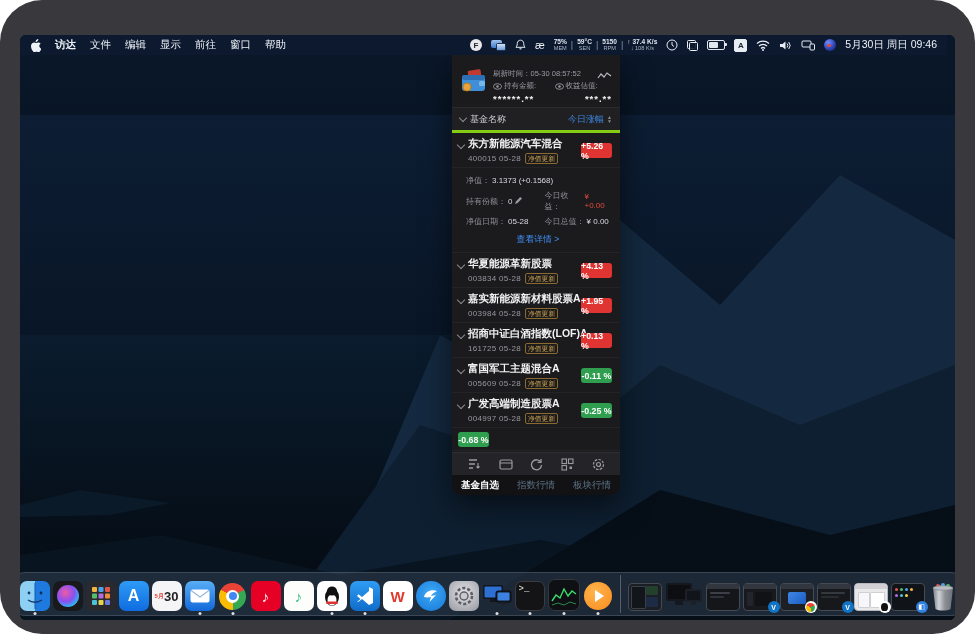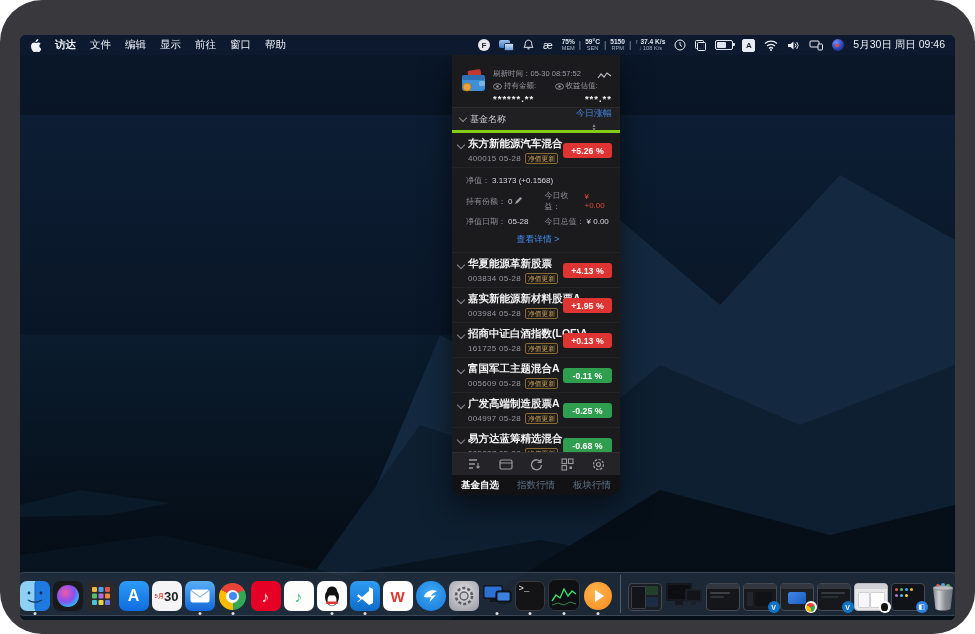--- a/index.html
+++ b/index.html
@@ -1,21 +1,21 @@
 <!DOCTYPE html>
 <html><head>
 <meta charset="utf-8">
 <style>
   html,body{margin:0;padding:0;background:#fff;font-family:"Liberation Sans","DejaVu Sans",sans-serif;}
   .stage{position:relative;width:975px;height:634px;overflow:hidden;background:#fff;}
   .frame{position:absolute;inset:0;background:#39393d;border-radius:42px;}
   .screen{position:absolute;left:20px;top:35px;width:935px;height:585px;border-radius:6px;overflow:hidden;background:#081221;}
   .wallpaper{position:absolute;inset:0;}
   
-  .menubar{position:absolute;left:0;top:0;right:0;height:20px;background:rgba(13,26,48,0.92);display:flex;align-items:center;justify-content:space-between;padding:0 10px;box-sizing:border-box;color:#eef2f8;font-size:10.5px;z-index:30;}
+  .menubar{position:absolute;left:0;top:0;right:8px;height:20px;background:rgba(13,26,48,0.92);display:flex;align-items:center;justify-content:space-between;padding:0 10px;box-sizing:border-box;color:#eef2f8;font-size:10.5px;z-index:30;}
   .mb-left{display:flex;align-items:center;gap:14px;}
   .mb-left .menu-item{cursor:default;}
   .mb-left .app-menu{font-weight:bold;}
   .mb-right{display:flex;align-items:center;gap:9px;}
   .mb-ic{display:inline-flex;align-items:center;justify-content:center;}
   .f-circle{width:12px;height:12px;border-radius:50%;background:#e8e8ec;color:#21262e;font-size:8px;font-weight:bold;display:flex;align-items:center;justify-content:center;}
   .mirror-ic{position:relative;width:15px;height:11px;}
   .mirror-ic .m1{position:absolute;left:0;top:0;width:11px;height:8px;border-radius:2px;background:linear-gradient(180deg,#9fc3ef,#3f79c9);}
   .mirror-ic .m2{position:absolute;right:0;bottom:0;width:8px;height:6px;border-radius:1.5px;background:linear-gradient(180deg,#cfe2f8,#6d9fdd);border:1px solid #22324a;}
   .stats{display:flex;align-items:center;gap:4px;font-size:6.3px;line-height:6.5px;color:#dfe6ef;text-align:center;}
@@ -38,32 +38,32 @@
   .p-head{display:flex;gap:6px;padding:14px 8px 3px 8px;align-items:flex-start;position:relative;}
   .p-head-right{flex:1;min-width:0;}
   .p-refresh{font-size:7.5px;color:#9a9aa2;margin-bottom:2px;}
   .p-lab-row{display:flex;gap:4px;font-size:7.5px;color:#9a9aa2;align-items:center;}
   .p-lab-row .grp{display:flex;align-items:center;gap:2px;flex:1;}
   .p-val-row{display:flex;font-size:9.5px;font-weight:bold;color:#f0f0f2;letter-spacing:1px;margin-top:2px;}
   .p-val-row .v1{flex:1;}
   .zigzag{position:absolute;right:8px;top:16px;}
   .col-head{display:flex;justify-content:space-between;align-items:center;height:22px;padding:0 8px;border-top:1px solid #2b2b2e;border-bottom:3px solid #84cc16;background:#202023;font-size:9px;color:#cfcfd4;}
   .col-left{display:flex;align-items:center;gap:4px;}
-  .col-right{display:flex;align-items:center;gap:3px;color:#3d85e0;flex-direction:column;}
+  .col-right{display:flex;align-items:center;gap:3px;color:#3d85e0;}
   .sort-arrows{display:flex;flex-direction:column;line-height:4px;font-size:5px;color:#8a8a90;}
   .chev{width:5px;height:5px;border-right:1.4px solid #8a8a90;border-bottom:1.4px solid #8a8a90;transform:rotate(45deg);display:inline-block;margin-top:-2px;}
   .fund-list{flex:1;overflow:hidden;}
   .fund-row{display:flex;align-items:center;justify-content:space-between;padding:4px 8px 3px 6px;border-bottom:1px solid #242427;cursor:default;}
   .fund-left{display:flex;align-items:flex-start;gap:4px;min-width:0;}
   .fund-left .chev{margin-top:5px;flex:none;}
   .fund-name{font-size:10.5px;font-weight:bold;color:#f2f2f4;white-space:nowrap;}
   .fund-meta{display:flex;align-items:center;gap:4px;margin-top:2px;}
   .fund-code{font-size:8px;color:#97979e;letter-spacing:0.3px;}
   .nv-badge{font-size:6.8px;color:#cfa44e;border:1px solid #8a6a2e;border-radius:2px;padding:0 2px;line-height:9px;}
-  .chg{width:49px;height:15px;border-radius:3px;display:flex;align-items:center;justify-content:center;font-size:8.8px;font-weight:bold;color:#fff;flex:none;}
+  .chg{width:31px;height:15px;border-radius:3px;display:flex;align-items:center;justify-content:center;font-size:8.8px;font-weight:bold;color:#fff;flex:none;}
   .chg.up{background:#e03432;}
   .chg.down{background:#2f9e4f;}
   .details{padding:3px 10px 2px 14px;border-bottom:1px solid #242427;font-size:8px;}
   .d-row{display:flex;margin:4px 0;}
   .d-row .cell{flex:1;display:flex;align-items:center;gap:2px;min-width:0;}
   .d-lab{color:#8e8e95;}
   .d-val{color:#d9d9de;}
   .red{color:#e04a3a;}
   .d-link{text-align:center;color:#3f8ef2;font-size:8.8px;padding:3px 0 4px;}
   .p-toolbar{height:22px;display:flex;align-items:center;justify-content:space-around;background:#242428;border-top:1px solid #2f2f33;padding:0 6px;}
@@ -394,30 +394,20 @@
         <div class="fund-meta">
           <span class="fund-code">004997  05-28</span>
           <span class="nv-badge">净值更新</span>
         </div>
       </div>
     </div>
     <div class="chg down">-0.25 %</div>
   </div>
 
   <div class="fund-row">
-    <div class="fund-left">
-      <span class="chev"></span>
-      <div class="fund-info">
-        <div class="fund-name">易方达蓝筹精选混合</div>
-        <div class="fund-meta">
-          <span class="fund-code">005827  05-28</span>
-          <span class="nv-badge">净值更新</span>
-        </div>
-      </div>
-    </div>
     <div class="chg down">-0.68 %</div>
   </div>
 
 </div>
       </div>
 
       <div class="p-toolbar">
         <svg width="14" height="12" viewBox="0 0 14 12">
             <path d="M2 2h8M2 6h6M2 10h4" stroke="#9a9aa0" stroke-width="1.3"></path>
             <path d="M11 5v5M9.5 8.5L11 10l1.5-1.5" stroke="#9a9aa0" stroke-width="1.1" fill="none"></path>

